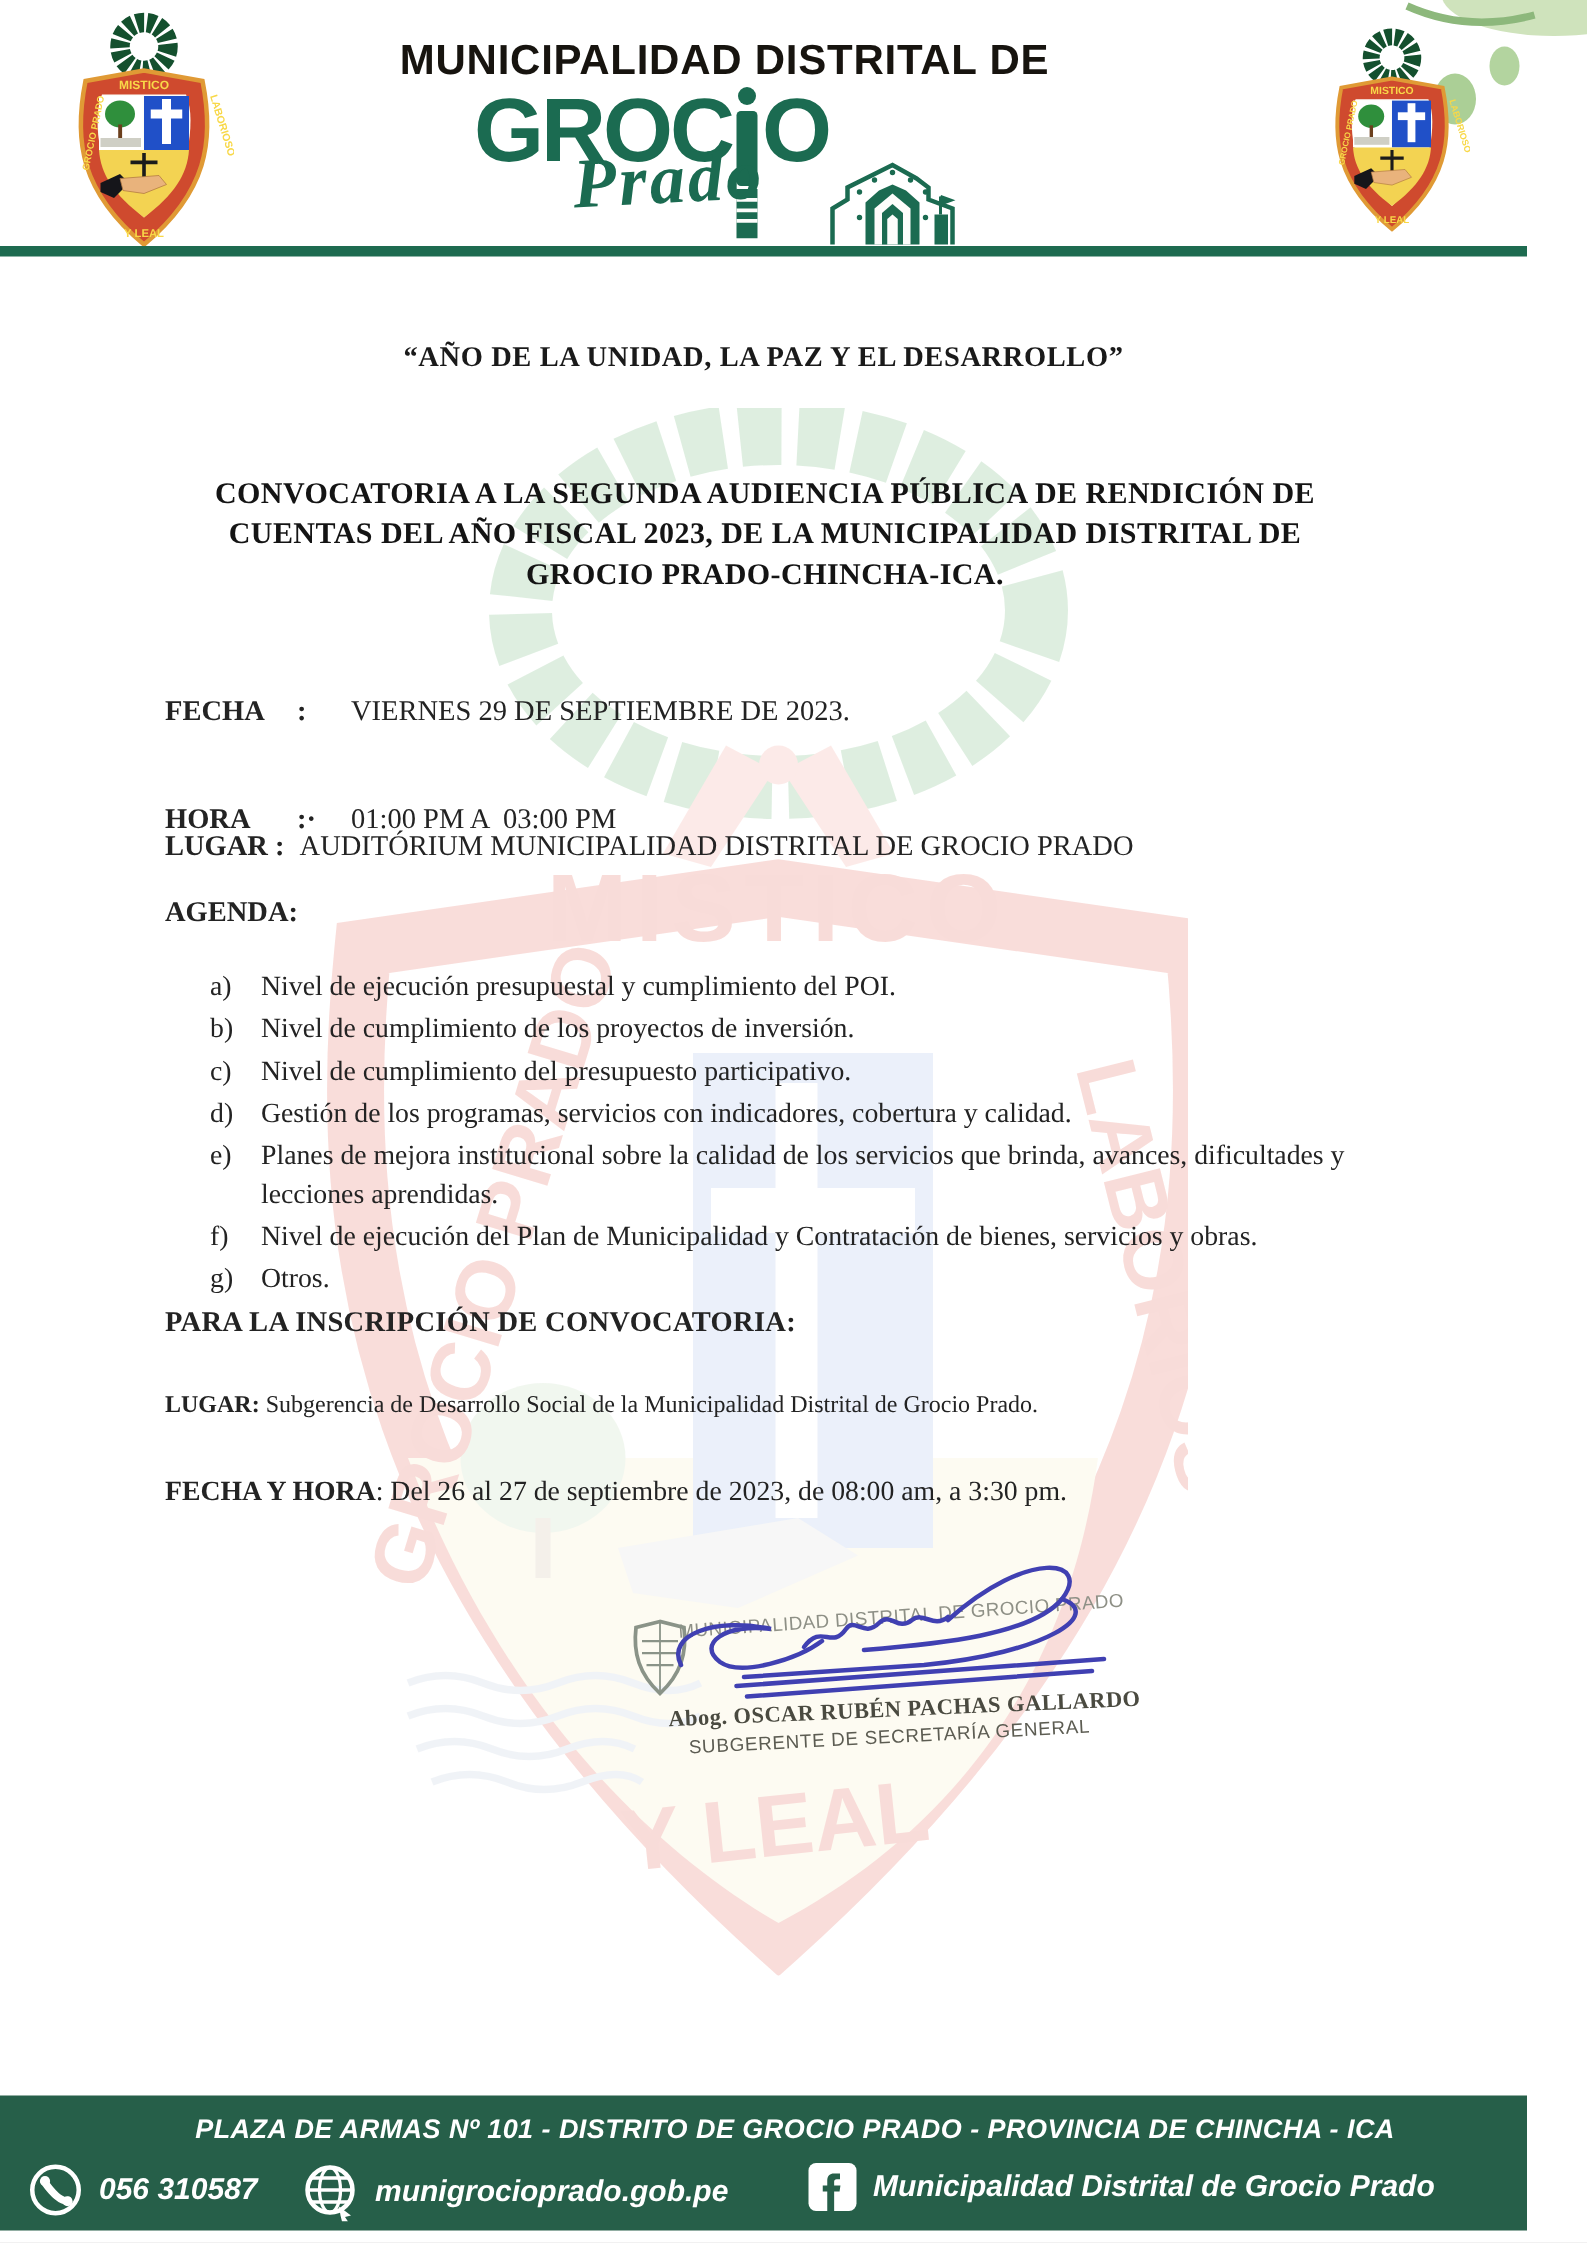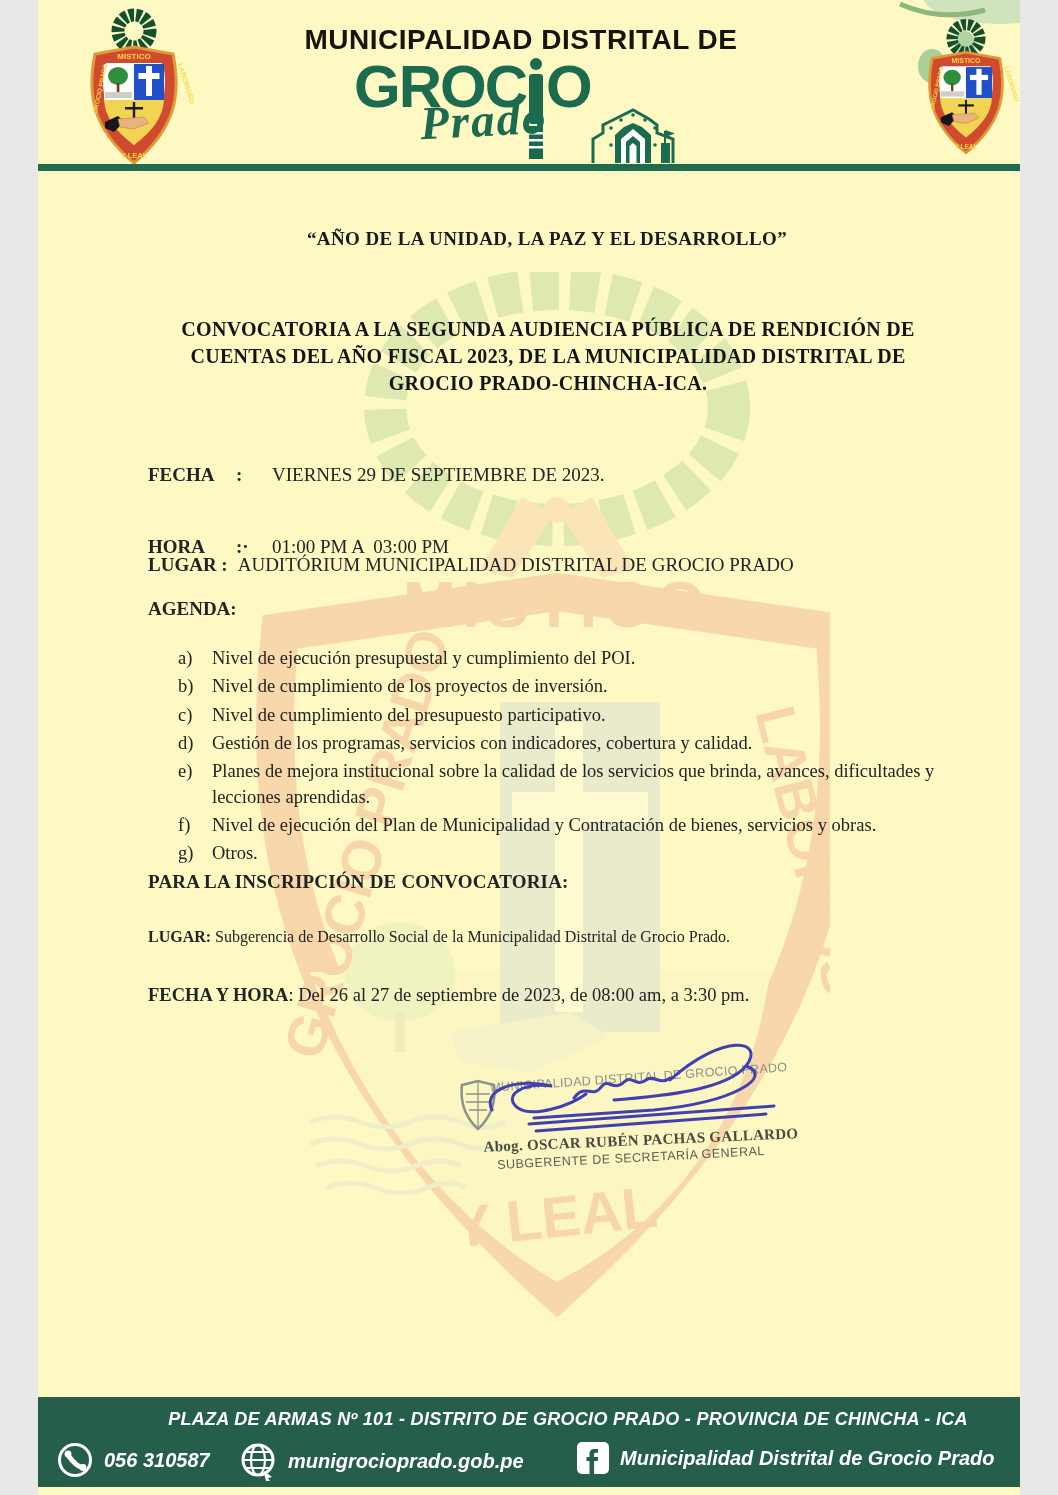--- a/index.html
+++ b/index.html
@@ -1,16 +1,16 @@
 <!DOCTYPE html>
 <html><head>
 <meta charset="utf-8">
 <style>
   html,body{margin:0;padding:0;background:#e8e8e8;}
-  .page{position:relative;width:982px;height:1495px;background:#fef9c3;overflow:hidden;
+  .page{position:relative;width:1058px;height:1495px;background:#ffffff;overflow:hidden;
         font-family:"Liberation Serif","DejaVu Serif",serif;color:#232323;margin:0 auto;}
   
   .org-line{position:absolute;top:24px;left:0;width:966px;text-align:center;
     font-family:"Liberation Sans","DejaVu Sans",sans-serif;font-weight:700;
     font-size:28px;letter-spacing:.5px;color:#17140f;}
   .logo-row{position:absolute;top:57px;left:316px;display:flex;align-items:flex-start;}
   .logo-big{font-family:"Liberation Sans","DejaVu Sans",sans-serif;font-weight:700;
     font-size:60px;line-height:1;color:#1b6b51;letter-spacing:-2px;}
   .logo-tower{margin:0 2px;}
   .logo-script{position:absolute;top:97px;left:382px;font-style:italic;font-weight:700;

